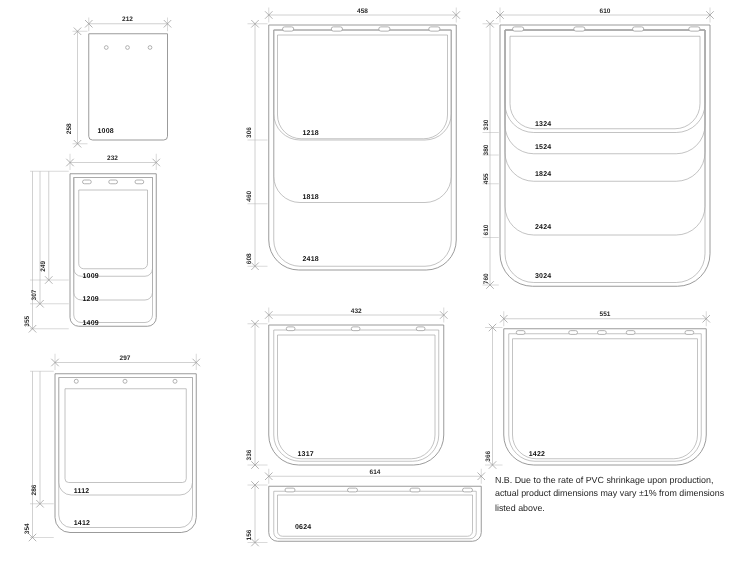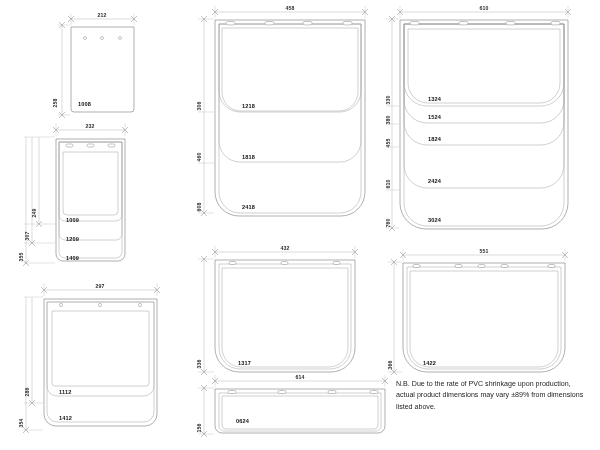--- a/index.html
+++ b/index.html
@@ -362,13 +362,13 @@
       <rect class="slot" x="478" y="264.5" width="7" height="3" rx="1.5"></rect>
       <rect class="slot" x="501" y="264.5" width="7" height="3" rx="1.5"></rect>
       <rect class="slot" x="548" y="264.5" width="7" height="3" rx="1.5"></rect>
 
       <text class="partno" x="423" y="365">1422</text>
     </g>
 
   </svg>
 </div>
 
-<div id="note">N.B. Due to the rate of PVC shrinkage upon production, actual product dimensions may vary ±89% from dimensions listed above.</div>
+<div id="note">N.B. Due to the rate of PVC shrinkage upon production, actual product dimensions may vary ±1% from dimensions listed above.</div>
 
 </body></html>

